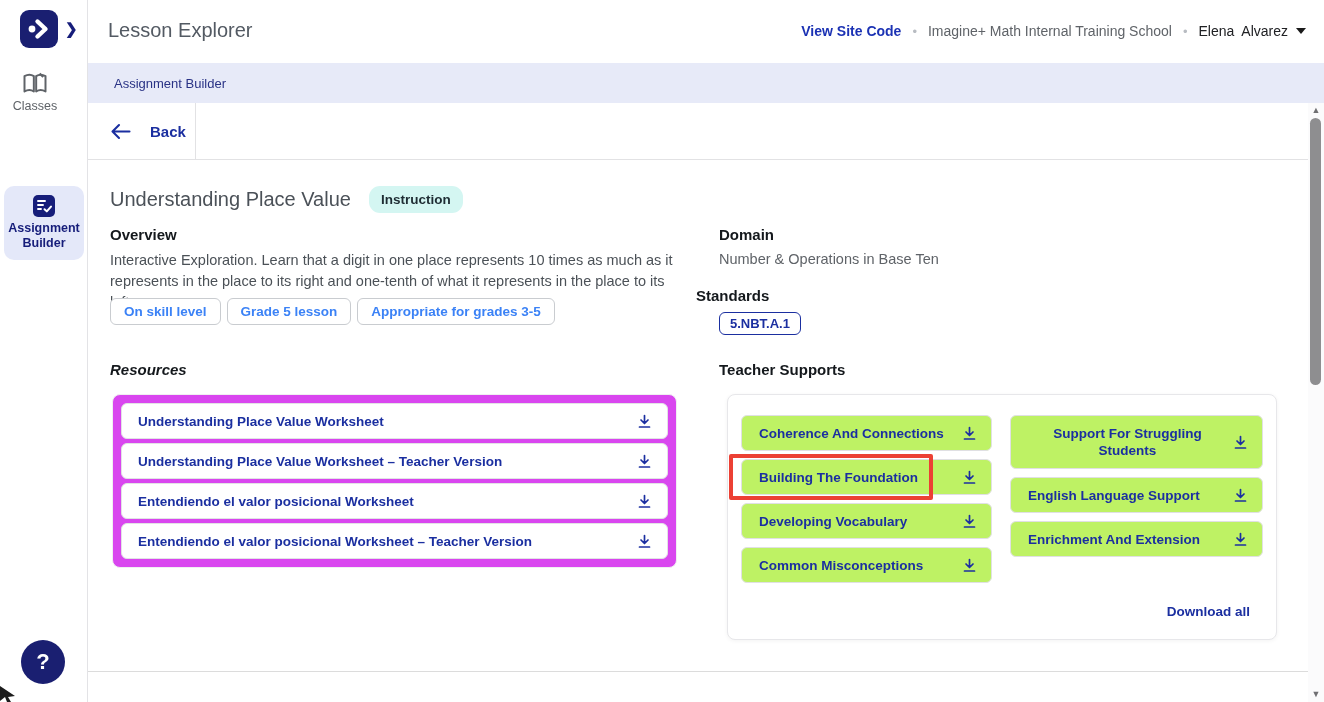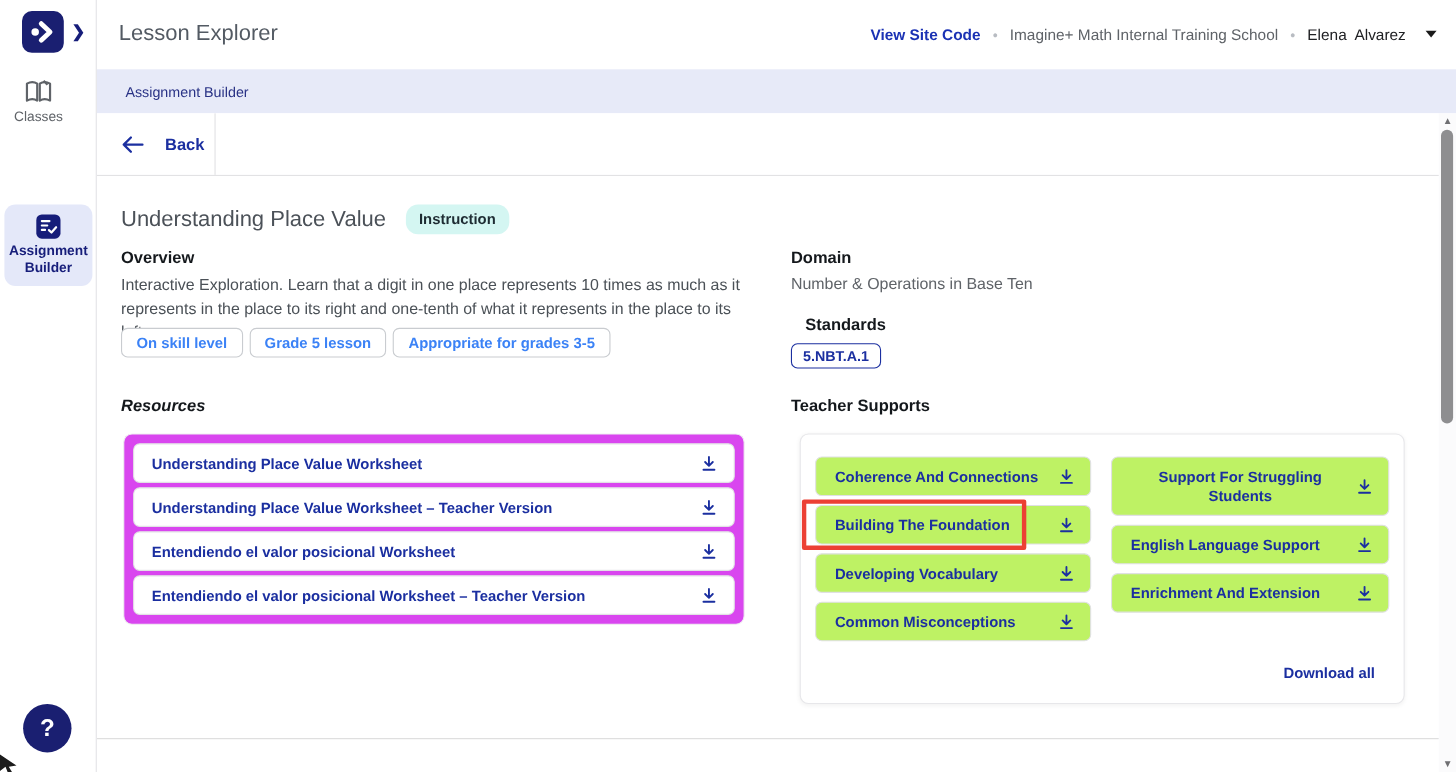--- a/index.html
+++ b/index.html
@@ -30,21 +30,21 @@
   .cursor-arrow { position:absolute; left:0px; top:684px; z-index:10; }
 
   
   .header { position:absolute; left:88px; top:0; width:1236px; height:74px; background:#fff; }
   .app-title { position:absolute; left:20px; top:19px; font-size:20px; color:#535a63; }
   .header-right { position:absolute; right:18px; top:23px; display:flex;
     align-items:center; gap:11px; font-size:14px; }
   .view-site-code { color:#1b32b4; font-weight:bold; cursor:pointer; }
   .sep-dot { color:#b8bcc2; font-size:13px; }
   .school-name { color:#5f6368; }
-  .user-menu { display:flex; align-items:center; gap:18px; cursor:pointer; }
+  .user-menu { display:flex; align-items:center; gap:8px; cursor:pointer; }
   .user-name { color:#202124; white-space:pre; }
   .caret-down { width:0; height:0; border-left:5px solid transparent;
     border-right:5px solid transparent; border-top:6px solid #1a1a1a; }
 
   
   .crumb-bar { position:absolute; left:88px; top:63px; width:1236px; height:40px;
     background:#e7eaf8; display:flex; align-items:center; padding-left:26px; }
   .crumb-label { font-size:13px; color:#293285; }
 
   
@@ -66,21 +66,21 @@
     padding:6px 12px; border-radius:11px; }
   .section-h { font-size:15px; font-weight:bold; color:#14181c; }
   .overview-h { position:absolute; left:22px; top:66px; }
   .overview-text { position:absolute; left:22px; top:90px; width:566px;
     font-size:14.5px; line-height:21px; color:#4b5157; }
   .tags-row { position:absolute; left:22px; top:138px; display:flex; gap:6px; }
   .tag-chip { border:1px solid #c9ccd0; border-radius:6px; padding:5px 13px;
     font-size:13.5px; font-weight:bold; color:#3b82f6; background:#fff; }
   .domain-h { position:absolute; left:631px; top:66px; }
   .domain-value { position:absolute; left:631px; top:91px; font-size:14.5px; color:#5f6368; }
-  .standards-h { position:absolute; left:644px; top:127px;text-align:right; }
+  .standards-h { position:absolute; left:608px; top:127px;text-align:right; }
   .standard-chip { position:absolute; left:631px; top:152px; display:inline-block;
     border:1.6px solid #1b2fa0; border-radius:6px; padding:3px 10px;
     color:#1b2fa0; font-size:13px; font-weight:bold; }
   .resources-h { position:absolute; left:22px; top:201px;font-style:italic; }
   .resources-box { position:absolute; left:24px; top:234px; width:565px;
     background:#d946ef; border:1px solid #efeff1; border-radius:8px; padding:8px; }
   .res-row { height:36px; background:#fff; border:1px solid #e2e2e5; border-radius:6px;
     display:flex; align-items:center; justify-content:space-between;
     padding:0 15px 0 16px; margin-bottom:4px; cursor:pointer; }
   .res-row:last-child { margin-bottom:0; }

